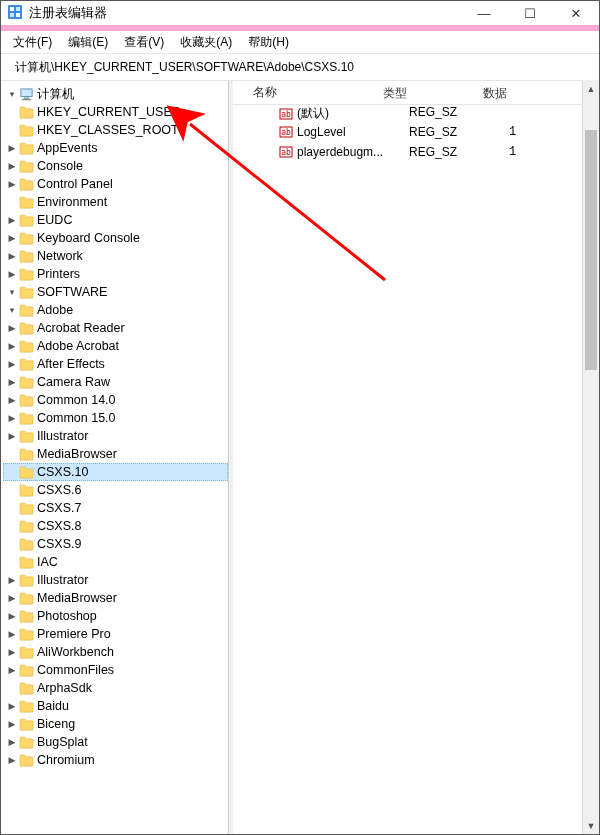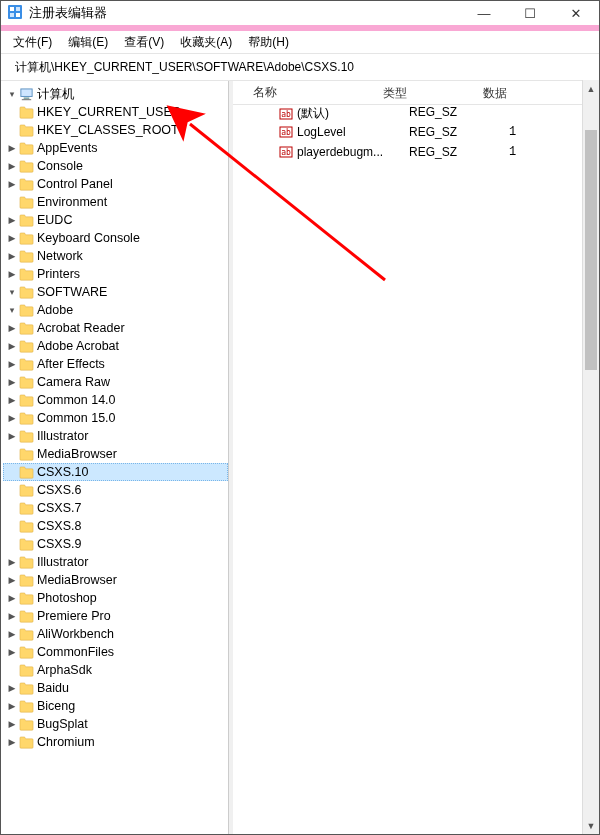--- a/index.html
+++ b/index.html
@@ -354,20 +354,29 @@
             <div class="node indent-4">
               <span class="spacer"></span>
               <span class="folder-icon"><svg viewBox="0 0 16 14">
                   <path d="M1 3 L1 12 Q1 13 2 13 L14 13 Q15 13 15 12 L15 4 Q15 3 14 3 L7 3 L6 1 L2 1 Q1 1 1 2 Z" fill="#ffd76b" stroke="#d9a83a" stroke-width="0.5"></path>
                 </svg></span>
               <span>CSXS.9</span>
             </div>
           </li>
           <li>
             <div class="node indent-4">
+              <span class="spacer"></span>
+              <span class="folder-icon"><svg viewBox="0 0 16 14">
+                  <path d="M1 3 L1 12 Q1 13 2 13 L14 13 Q15 13 15 12 L15 4 Q15 3 14 3 L7 3 L6 1 L2 1 Q1 1 1 2 Z" fill="#ffd76b" stroke="#d9a83a" stroke-width="0.5"></path>
+                </svg></span>
+              <span>IAC</span>
+            </div>
+          </li>
+          <li>
+            <div class="node indent-4">
               <span class="toggle">
                 <span style="font-size:9px;">▶</span>
               </span>
               <span class="folder-icon"><svg viewBox="0 0 16 14">
                   <path d="M1 3 L1 12 Q1 13 2 13 L14 13 Q15 13 15 12 L15 4 Q15 3 14 3 L7 3 L6 1 L2 1 Q1 1 1 2 Z" fill="#ffd76b" stroke="#d9a83a" stroke-width="0.5"></path>
                 </svg></span>
               <span>Illustrator</span>
             </div>
           </li>
           <li>

